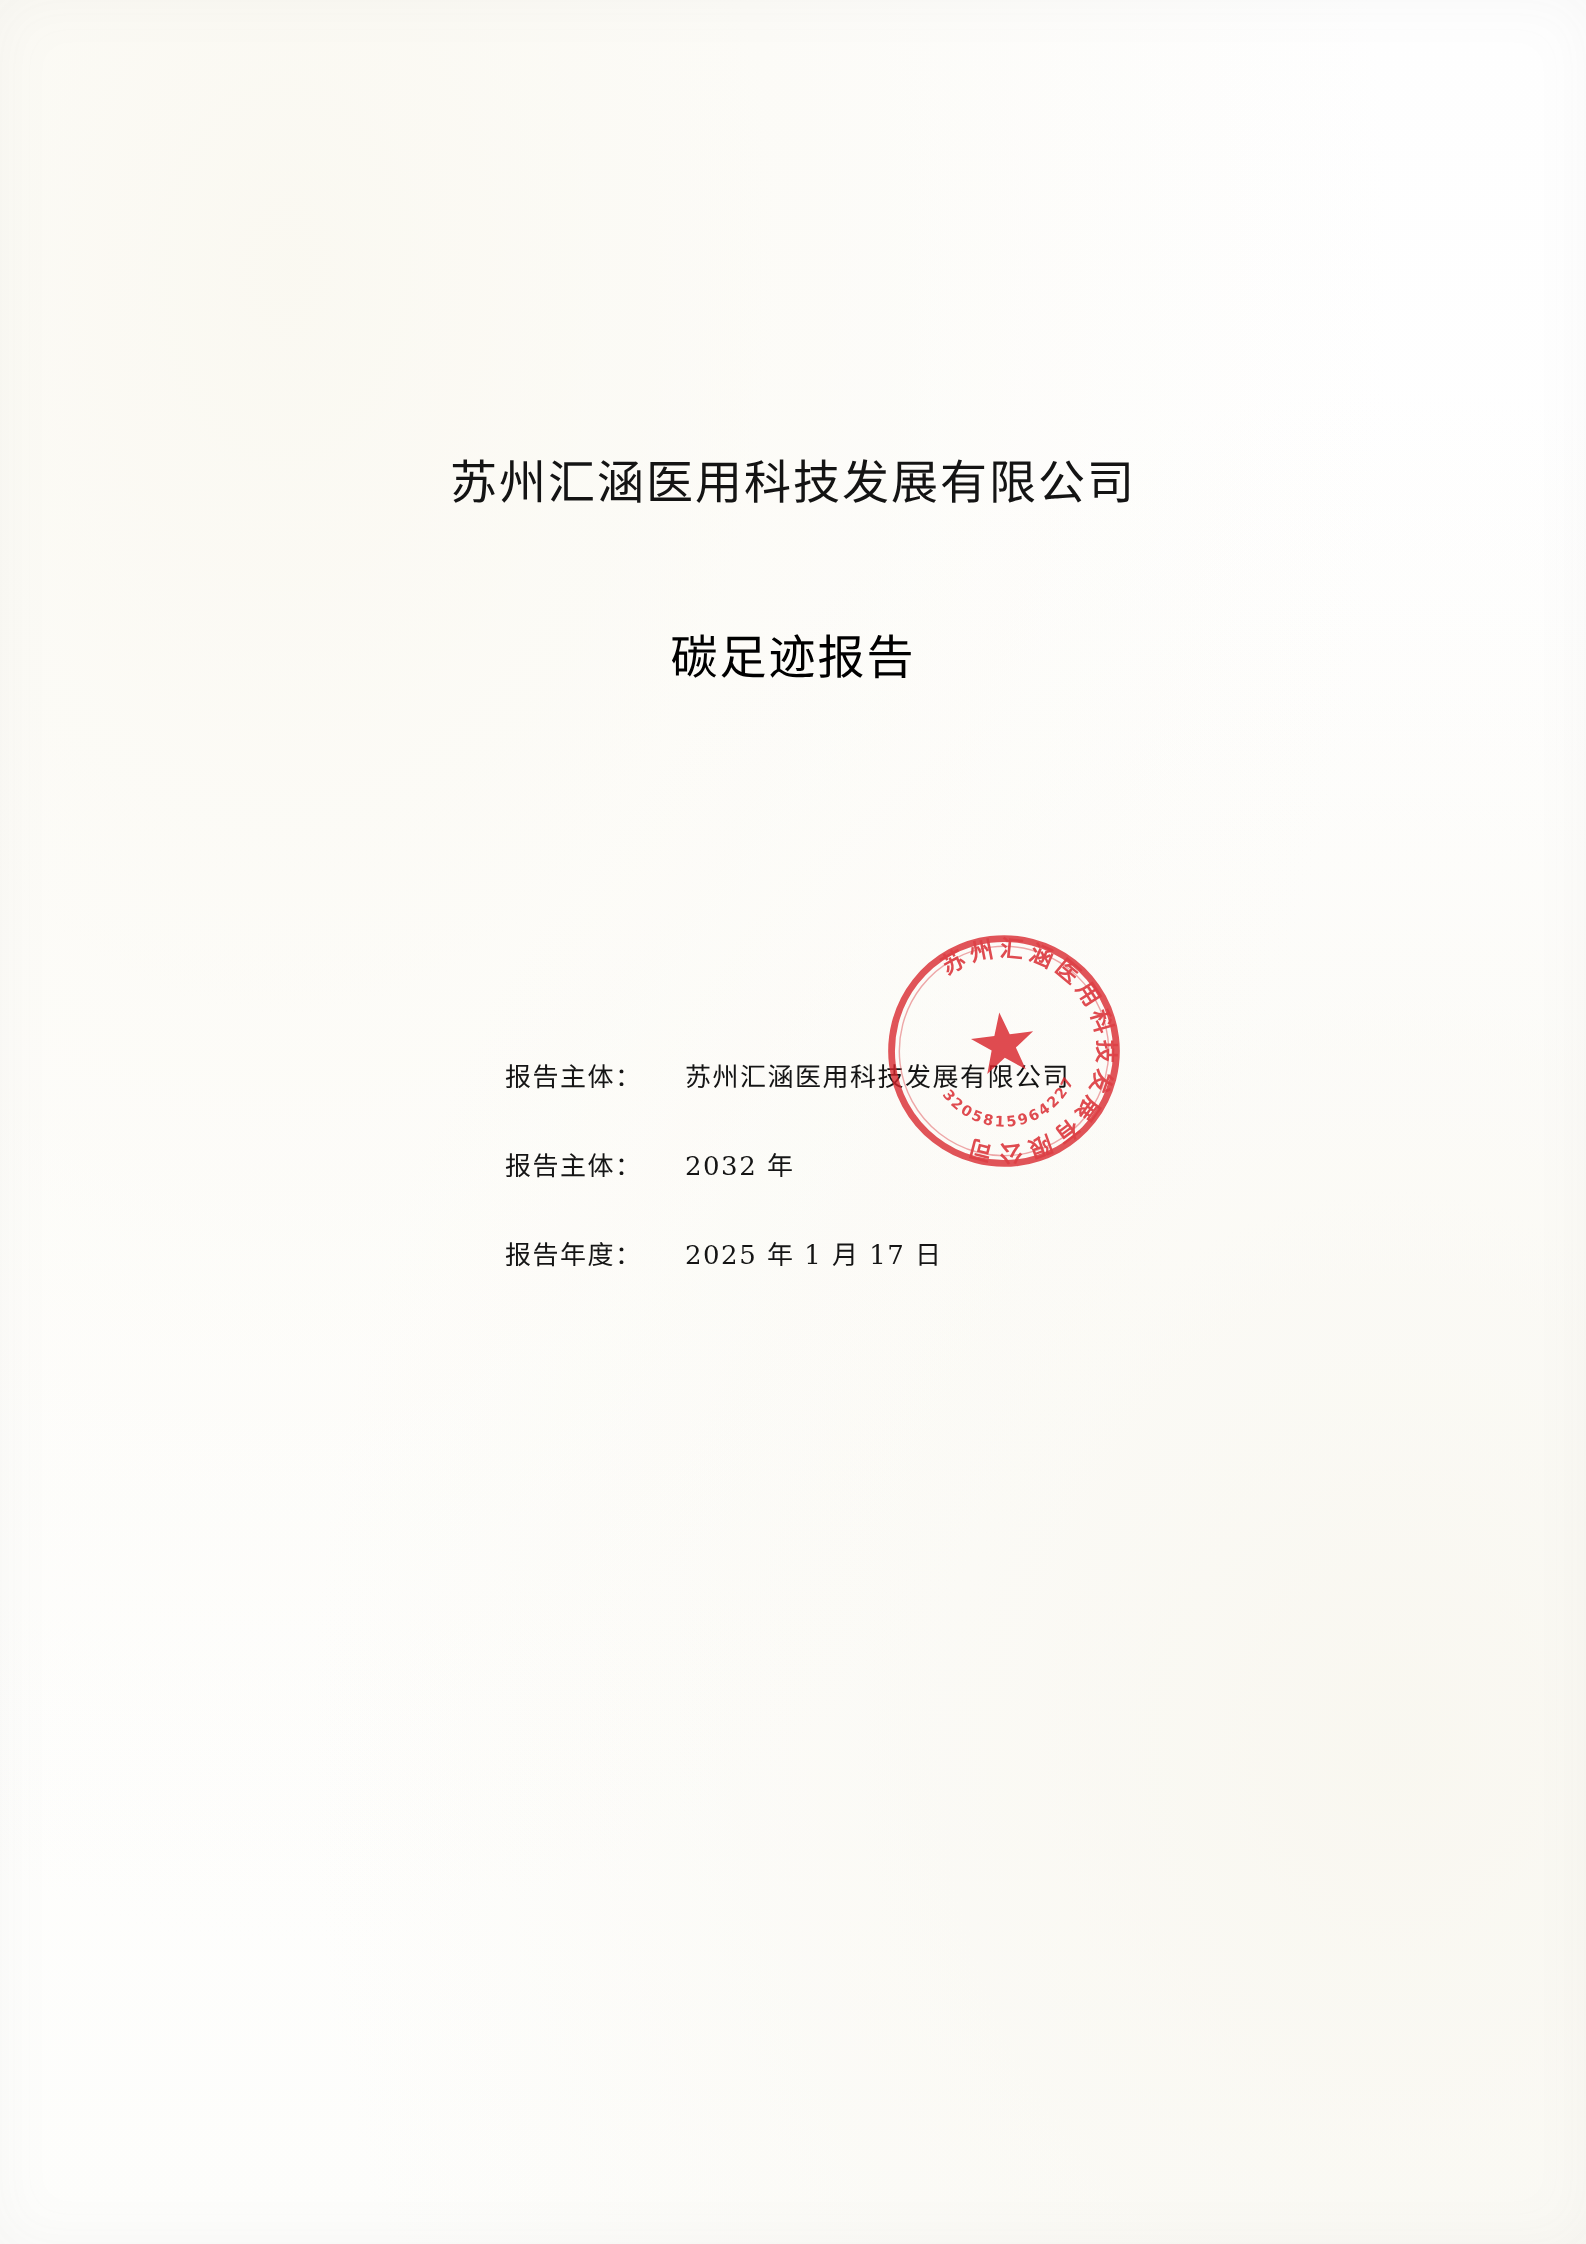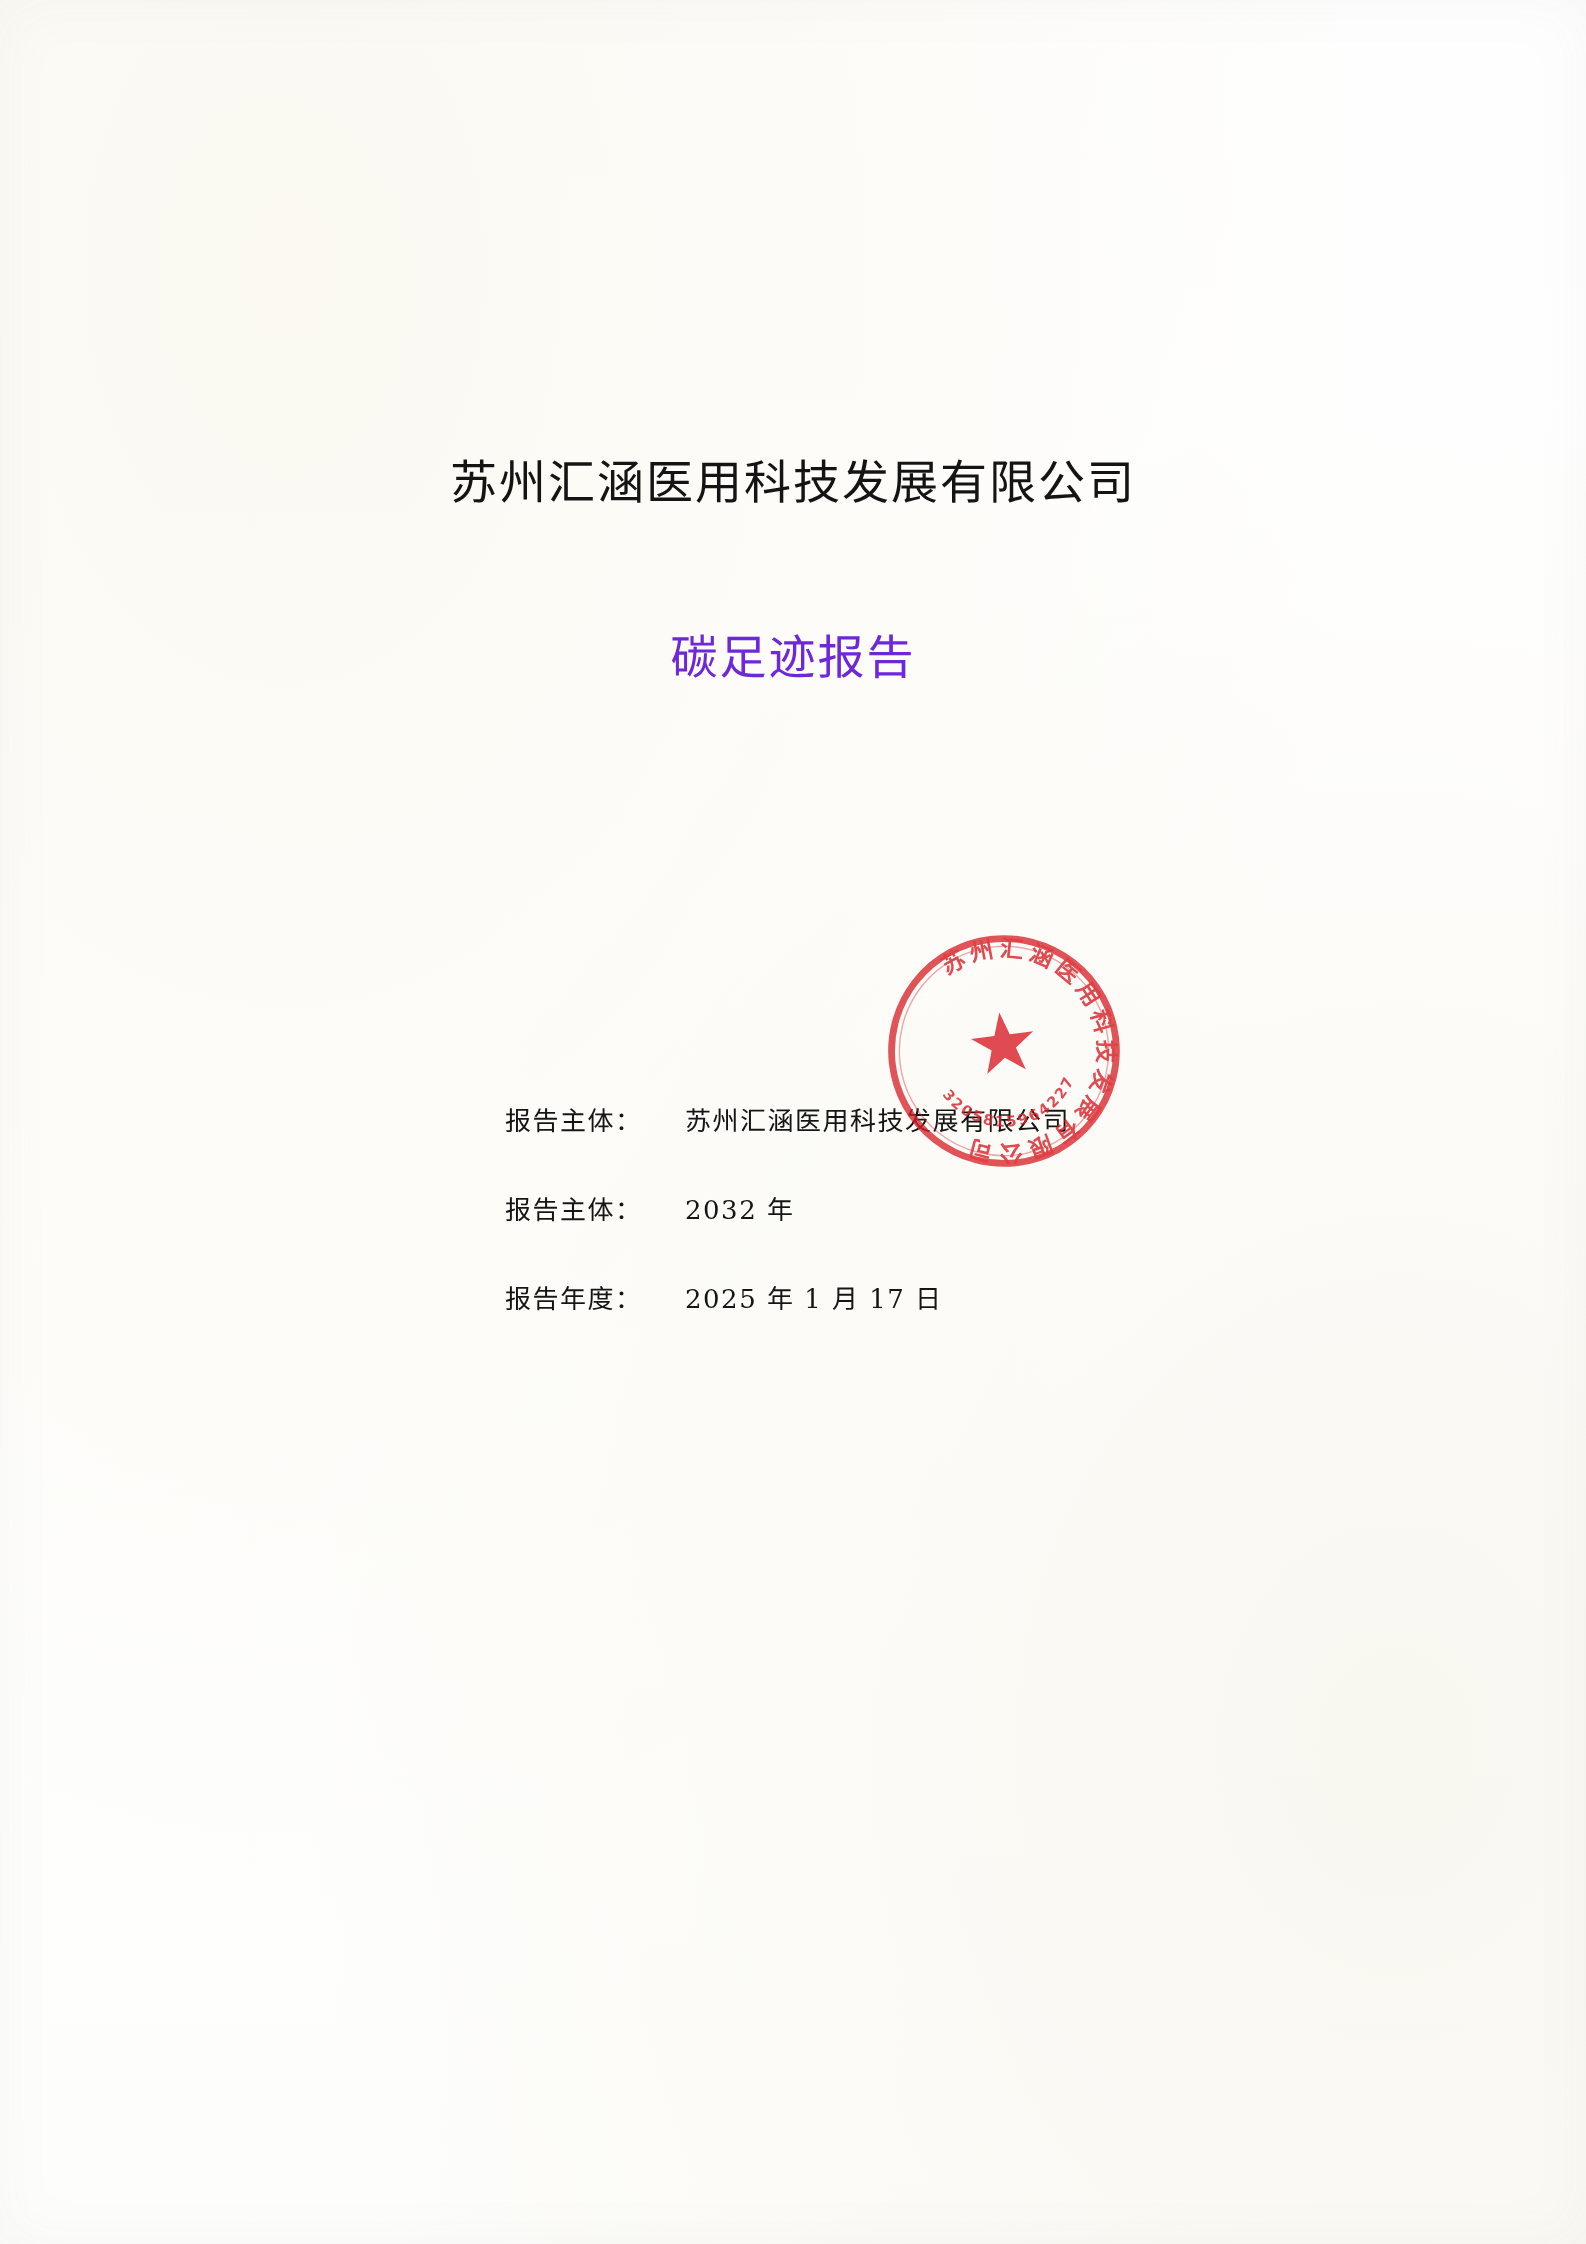--- a/index.html
+++ b/index.html
@@ -49,27 +49,27 @@
   }
   .doc-subtitle {
     position: absolute;
     top: 630px;
     left: 0;
     width: 100%;
     text-align: center;
     font-size: 47px;
     letter-spacing: 2px;
     line-height: 1.2;
-    color: #6d28d9;
+    color: #000000;
     font-weight: 500;
   }
 
   .meta-block {
     position: absolute;
-    top: 1100px;
+    top: 1056px;
     left: 505px;
     width: 820px;
   }
   .meta-row {
     display: flex;
     align-items: baseline;
     margin-bottom: 52px;
     font-size: 26px;
     letter-spacing: 1.5px;
     color: #151515;

